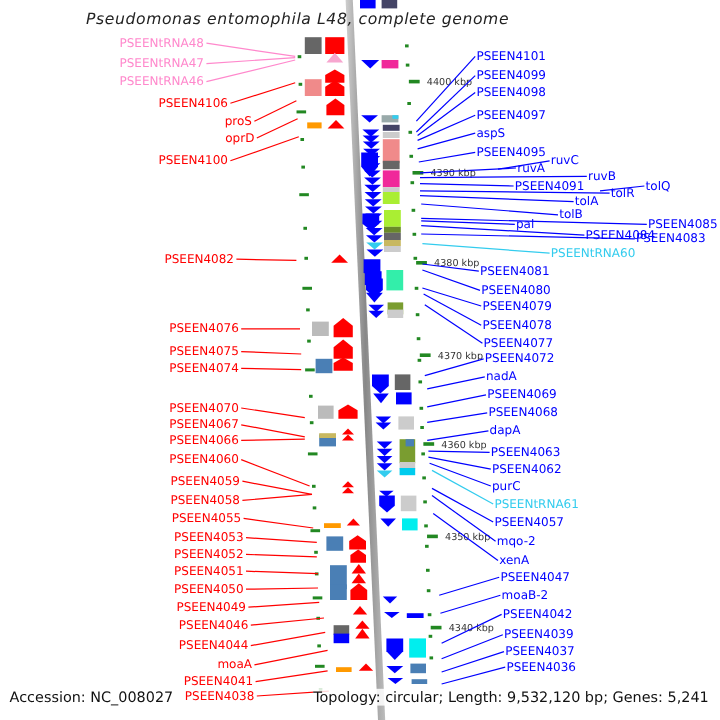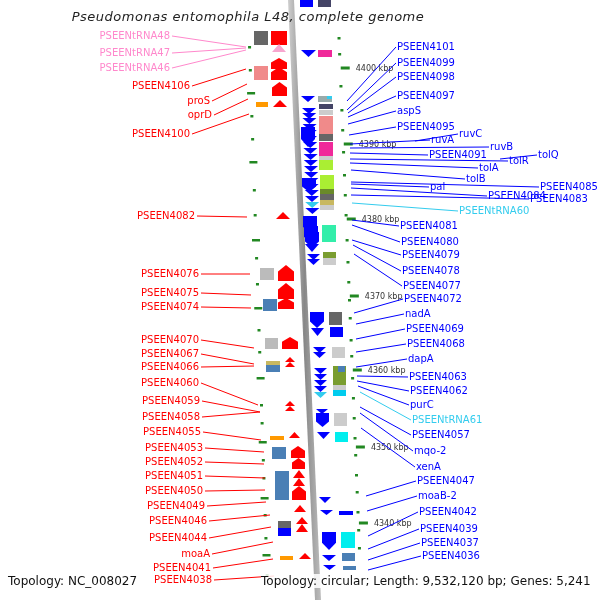--- a/index.html
+++ b/index.html
@@ -352,14 +352,14 @@
       <text x="417" y="484" text-anchor="start" fill="#0000ff" class="lbl">PSEEN4047</text>
       <text x="418" y="499" text-anchor="start" fill="#0000ff" class="lbl">moaB-2</text>
       <text x="419" y="515" text-anchor="start" fill="#0000ff" class="lbl">PSEEN4042</text>
       <text x="420" y="532" text-anchor="start" fill="#0000ff" class="lbl">PSEEN4039</text>
       <text x="421" y="546" text-anchor="start" fill="#0000ff" class="lbl">PSEEN4037</text>
       <text x="422" y="559" text-anchor="start" fill="#0000ff" class="lbl">PSEEN4036</text>
     </g>
 </svg>
 
 <div class="title">Pseudomonas entomophila L48, complete genome</div>
-<div class="footer" style="left:8px;">Topology: NC_008027</div>
+<div class="footer" style="left:8px;">Accession: NC_008027</div>
 <div class="footer" style="left:261px;">Topology: circular; Length: 9,532,120 bp; Genes: 5,241</div>
 
 </body></html>

